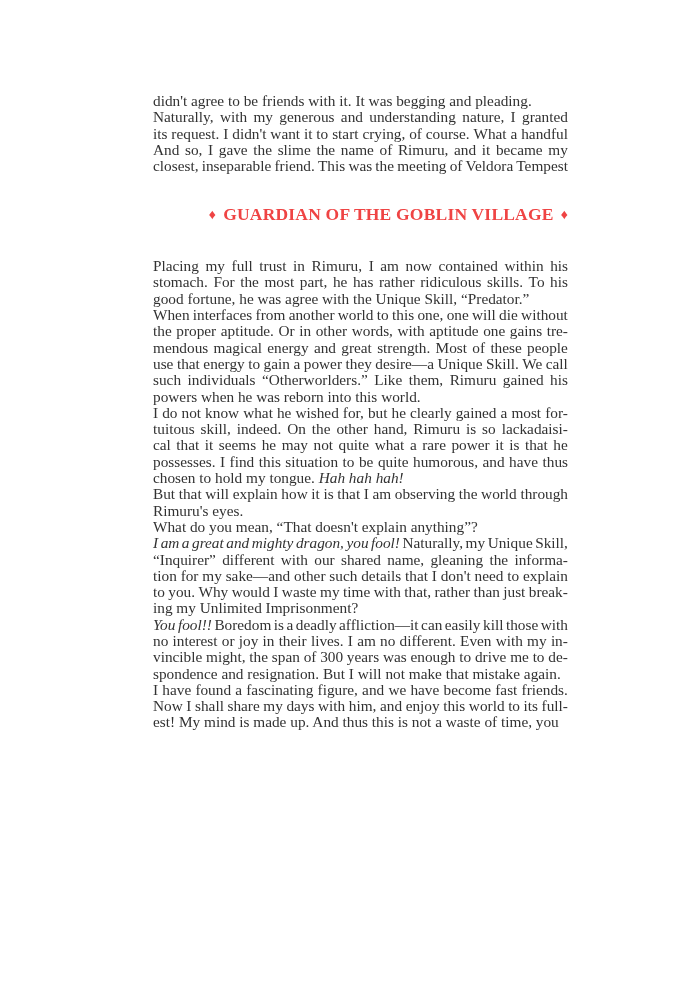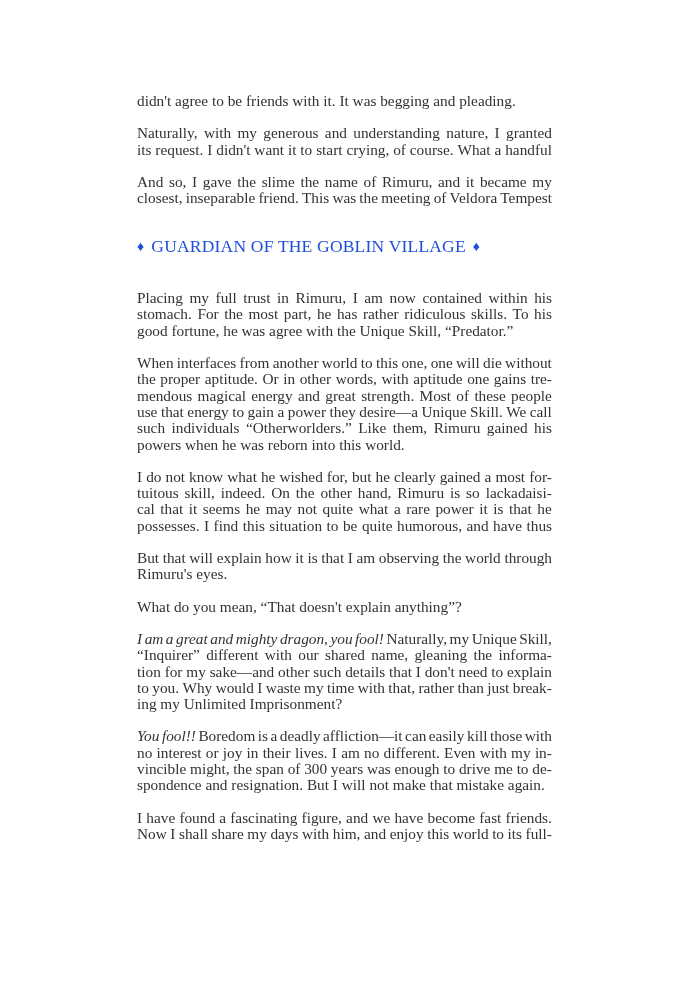--- a/index.html
+++ b/index.html
@@ -11,44 +11,44 @@
     overflow: hidden;
     font-family: "Liberation Serif", "DejaVu Serif", serif;
   }
   .page {
     position: absolute;
     inset: 0;
     background: #ffffff;
   }
   .text-column {
     position: absolute;
-    left: 137px;
+    left: 153px;
     top: 93px;
     width: 415px;
     color: #323232;
     font-size: 15.3px;
     line-height: 16.3px;
   }
   .para { margin: 0; }
-  .para + .para { margin-top: 16px; }
+  .para + .para { }
   #block-b .para:first-child { margin-top: 8px; }
   .line { text-align: left; }
   .line.just {
     display: flex;
     justify-content: space-between;
   }
   .line.just span { white-space: pre; }
   .it { font-style: italic; }
   .heading {
     font-size: 17.5px;
     line-height: 20px;
-    font-weight: normal;
+    font-weight: bold;
     letter-spacing: 0.2px;
-    text-align: left;
-    color: #1d4ed8;
+    text-align: right;
+    color: #ef4444;
     margin: 30px 0 31.7px 0;
   }
   .heading .orn {
     font-size: 14px;
     position: relative;
     top: -1px;
   }
   .heading .orn-l { margin-right: 7px; }
   .heading .orn-r { margin-left: 7px; }
 </style>
@@ -280,20 +280,21 @@
             <span>this</span>
             <span>situation</span>
             <span>to</span>
             <span>be</span>
             <span>quite</span>
             <span>humorous,</span>
             <span>and</span>
             <span>have</span>
             <span>thus</span>
           </div>
+          <div class="line"><span>chosen to hold my tongue. </span><span class="it">Hah hah hah!</span></div>
         </div>
         <div class="para">
           <div class="line just">
             <span>But</span>
             <span>that</span>
             <span>will</span>
             <span>explain</span>
             <span>how</span>
             <span>it</span>
             <span>is</span>
@@ -445,16 +446,17 @@
             <span>with</span>
             <span>him,</span>
             <span>and</span>
             <span>enjoy</span>
             <span>this</span>
             <span>world</span>
             <span>to</span>
             <span>its</span>
             <span>full-</span>
           </div>
+          <div class="line"><span>est! My mind is made up. And thus this is not a waste of time, you</span></div>
         </div>
       </div>
   </div>
 </div>
 
 </body></html>

